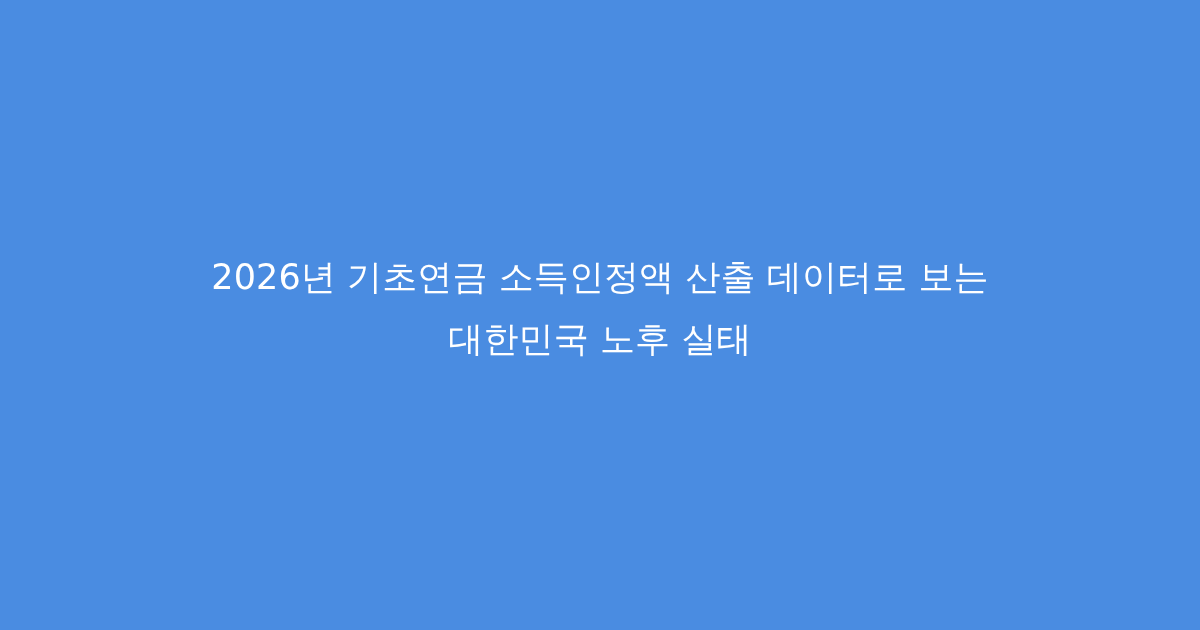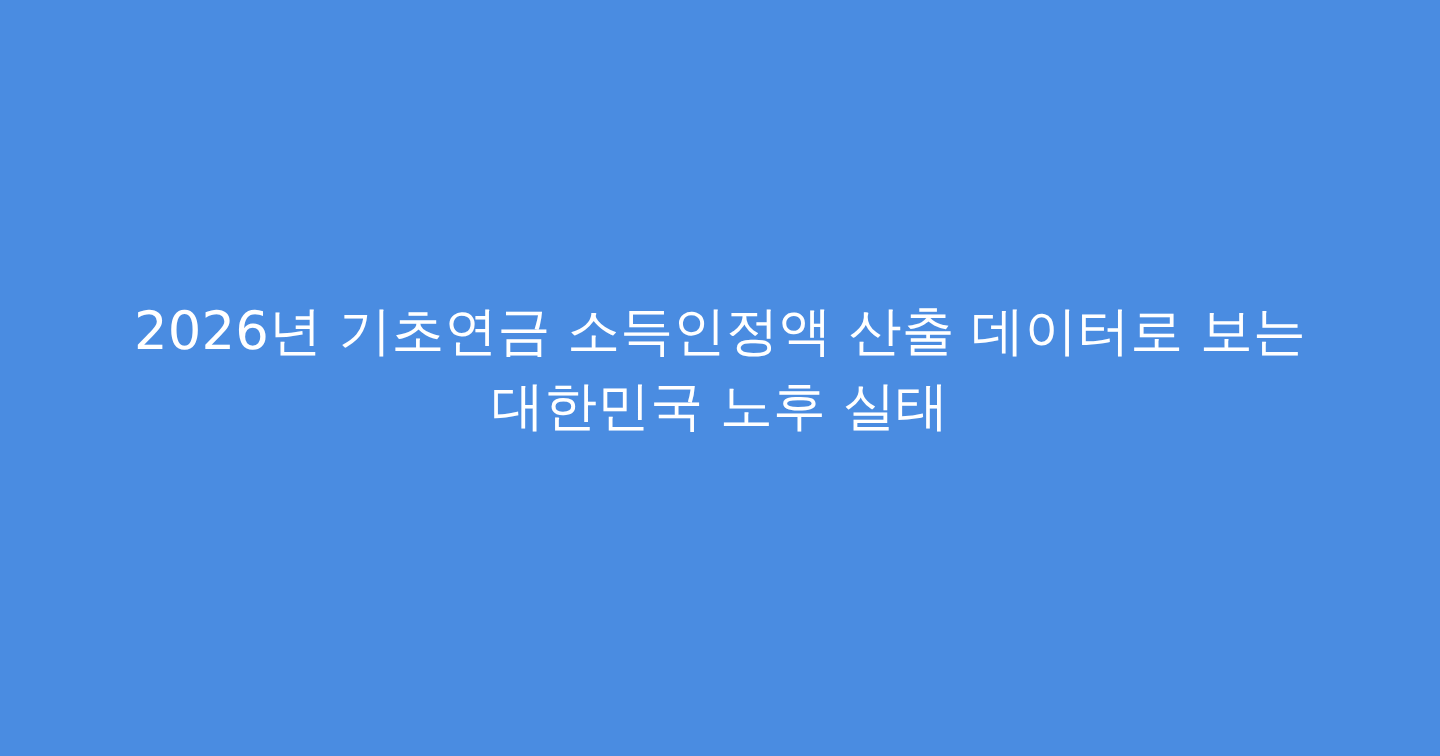--- a/index.html
+++ b/index.html
@@ -36,21 +36,21 @@
     display: flex;
     flex-direction: column;
     align-items: center;
   }
 
   .og-title {
     margin: 0;
     padding: 0;
     color: #ffffff;
     font-family: "DejaVu Sans", "Liberation Sans", sans-serif;
-    font-size: 44px;
+    font-size: 35px;
     font-weight: 400;
     line-height: 62px;
     letter-spacing: 0.1px;
     text-align: center;
     white-space: pre-line;
     word-break: keep-all;
     -webkit-font-smoothing: antialiased;
   }
 </style>
 </head>

